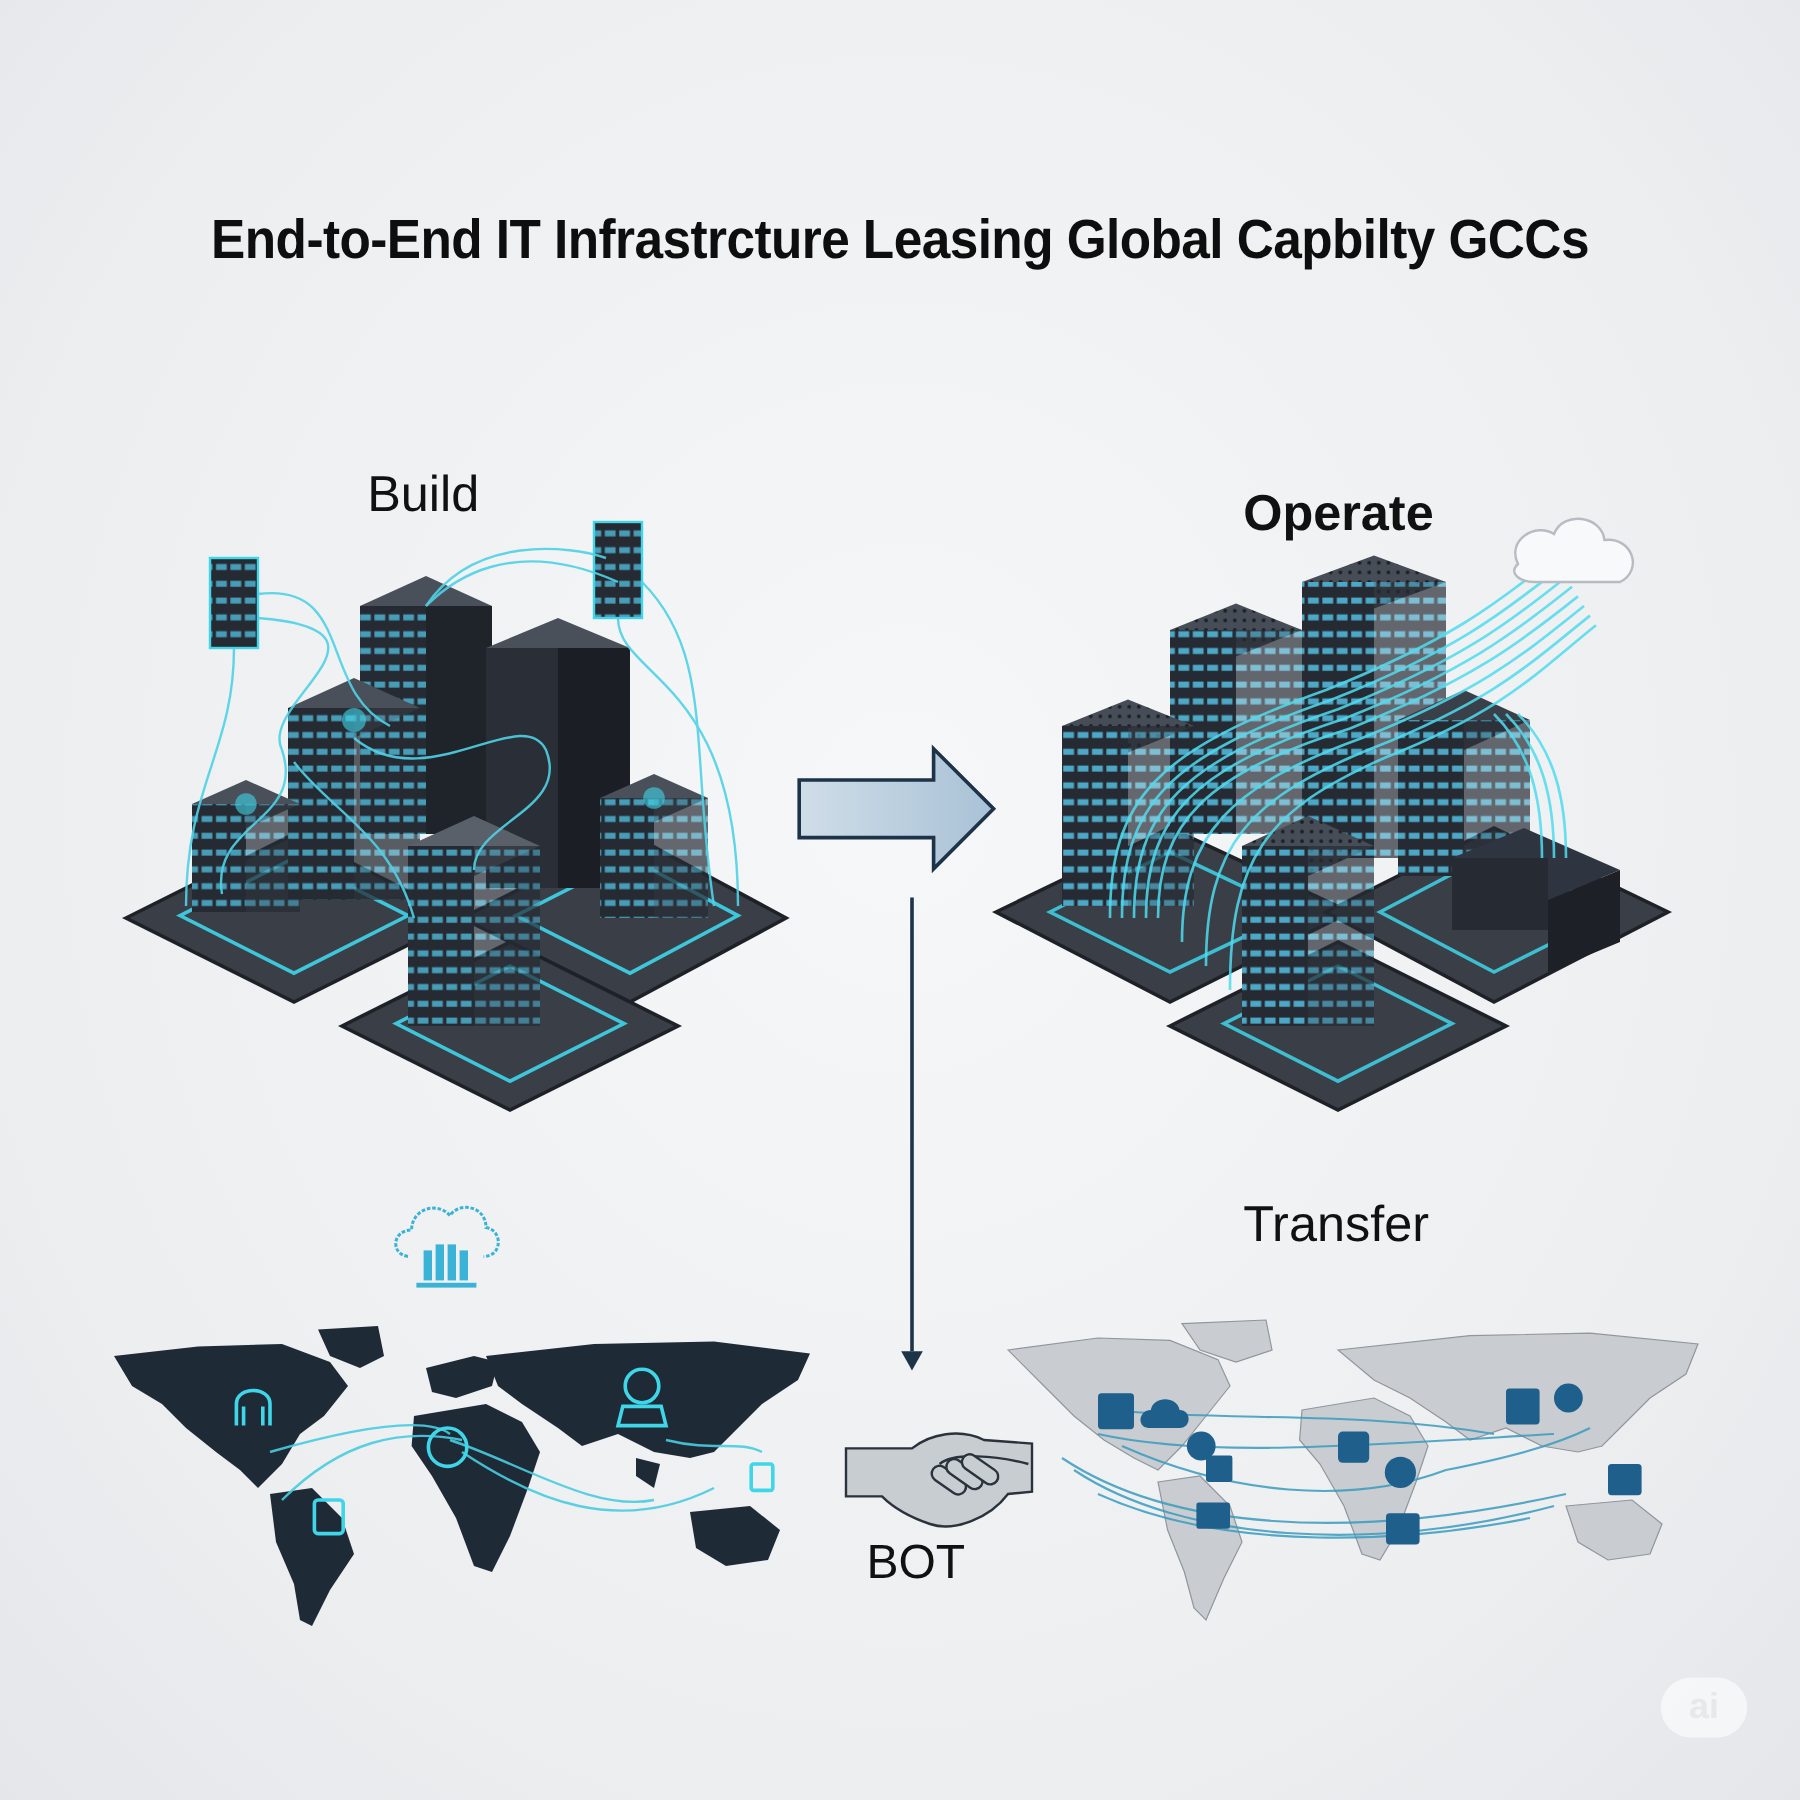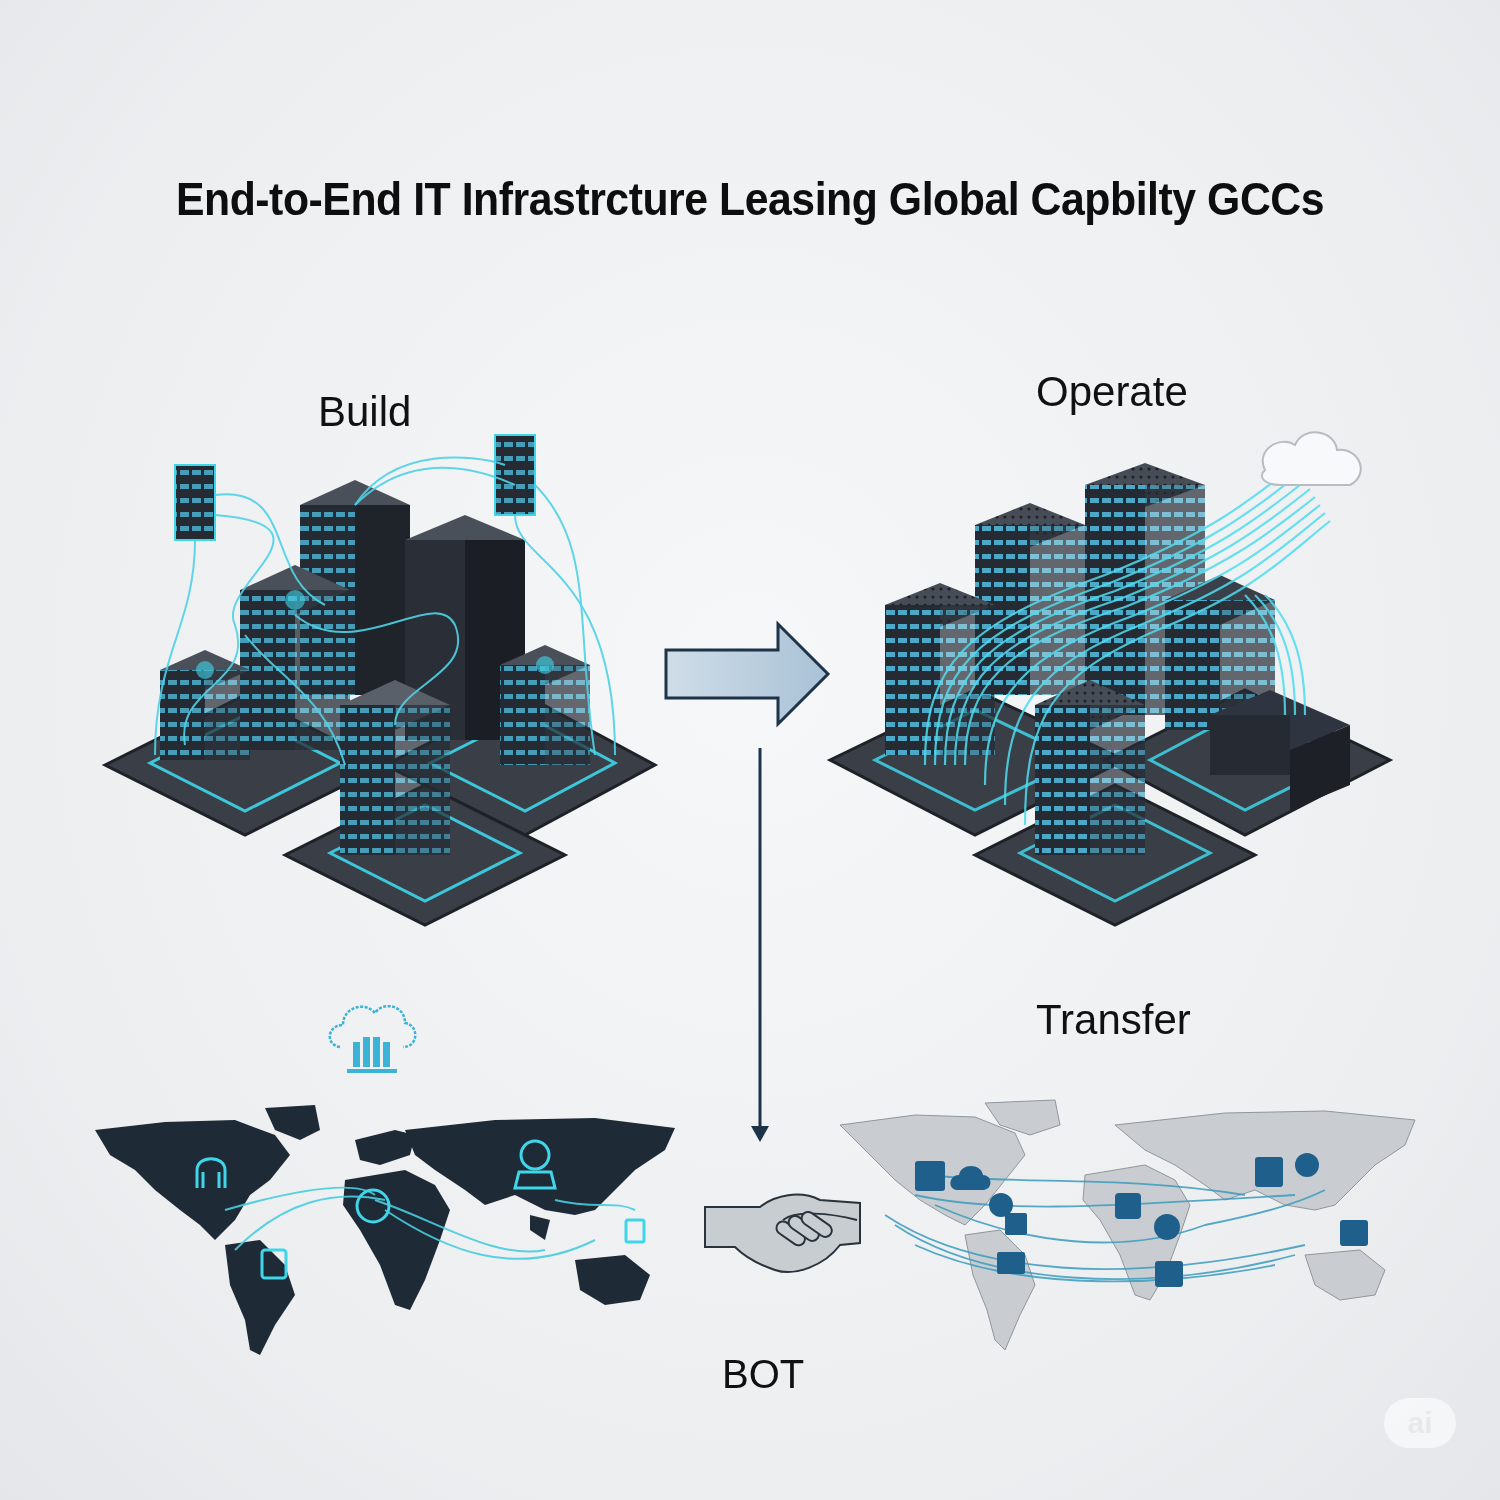--- a/index.html
+++ b/index.html
@@ -8,24 +8,24 @@
     background:radial-gradient(ellipse at 50% 45%, #f6f7f8 0%, #eceef0 70%, #e4e6e9 100%);
     font-family:"Liberation Sans", sans-serif;color:#111;
   }
   .abs{position:absolute;}
   .title{
     left:0;top:172px;width:1500px;text-align:center;
     font-size:46px;font-weight:700;letter-spacing:-0.5px;color:#0e0e0e;
     transform:scaleX(0.93);transform-origin:center;
   }
   .label{font-size:42px;font-weight:500;color:#111;}
-  .lbl-build{left:318px;top:388px;}
-  .lbl-operate{left:1036px;top:368px;}
+  .lbl-build{left:306px;top:388px;}
+  .lbl-operate{left:1036px;top:404px;font-weight:bold;}
   .lbl-transfer{left:1036px;top:996px;}
-  .lbl-bot{left:722px;top:1352px;font-size:40px;}
+  .lbl-bot{left:722px;top:1280px;font-size:40px;}
   svg{position:absolute;overflow:visible;}
   .watermark{
     left:1384px;top:1398px;width:72px;height:50px;border-radius:25px;
     background:rgba(255,255,255,0.6);color:#e8e8e8;font-size:30px;
     text-align:center;line-height:50px;font-weight:700;
   }
 </style>
 </head>
 <body>
 

